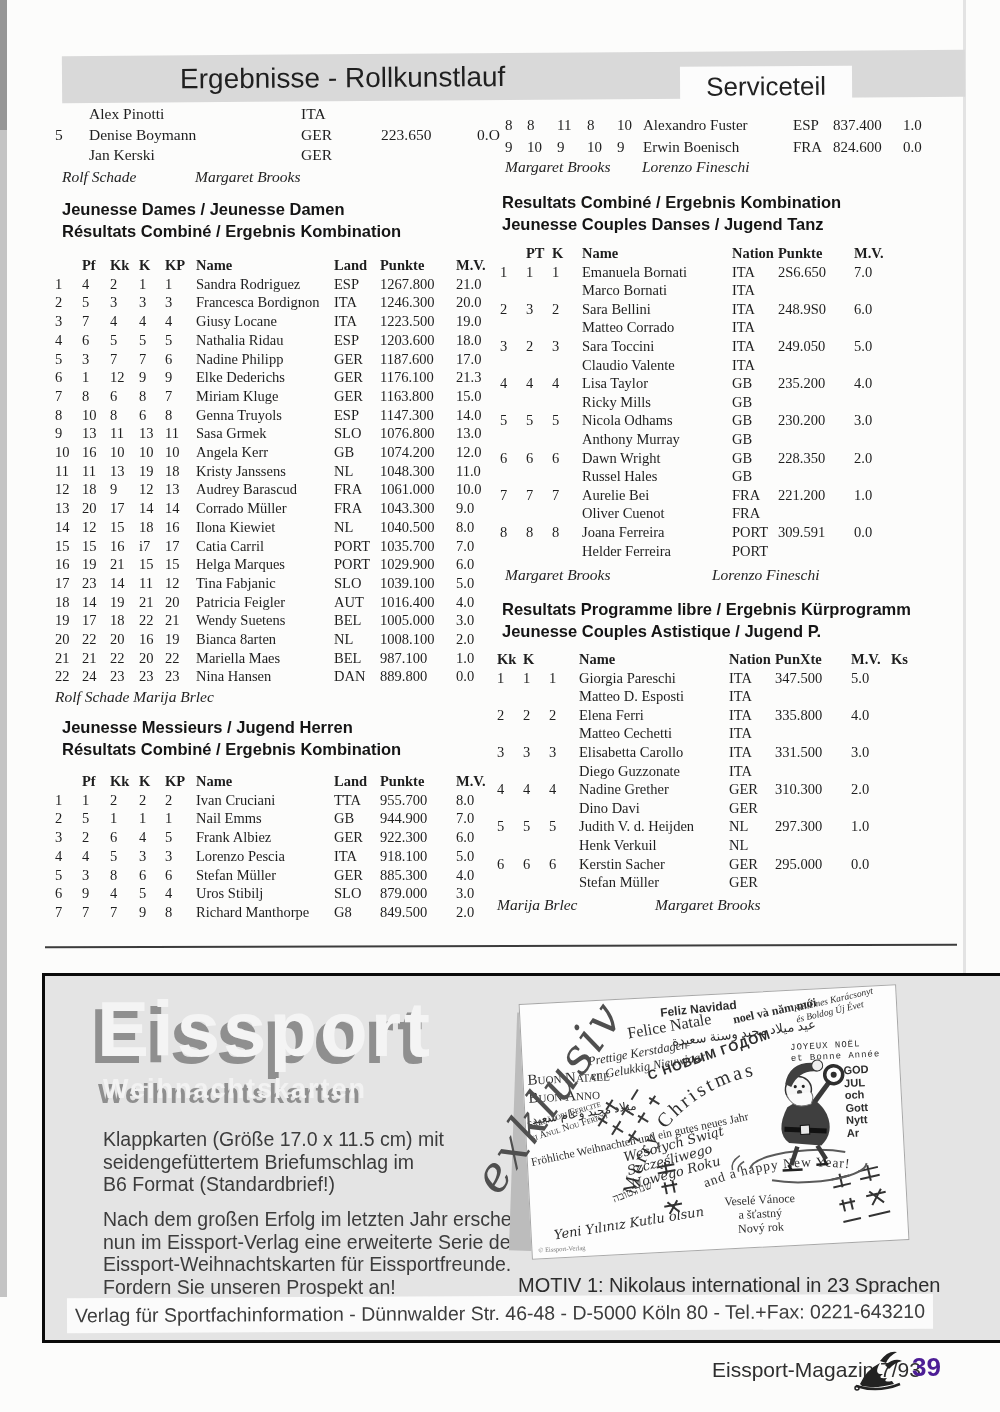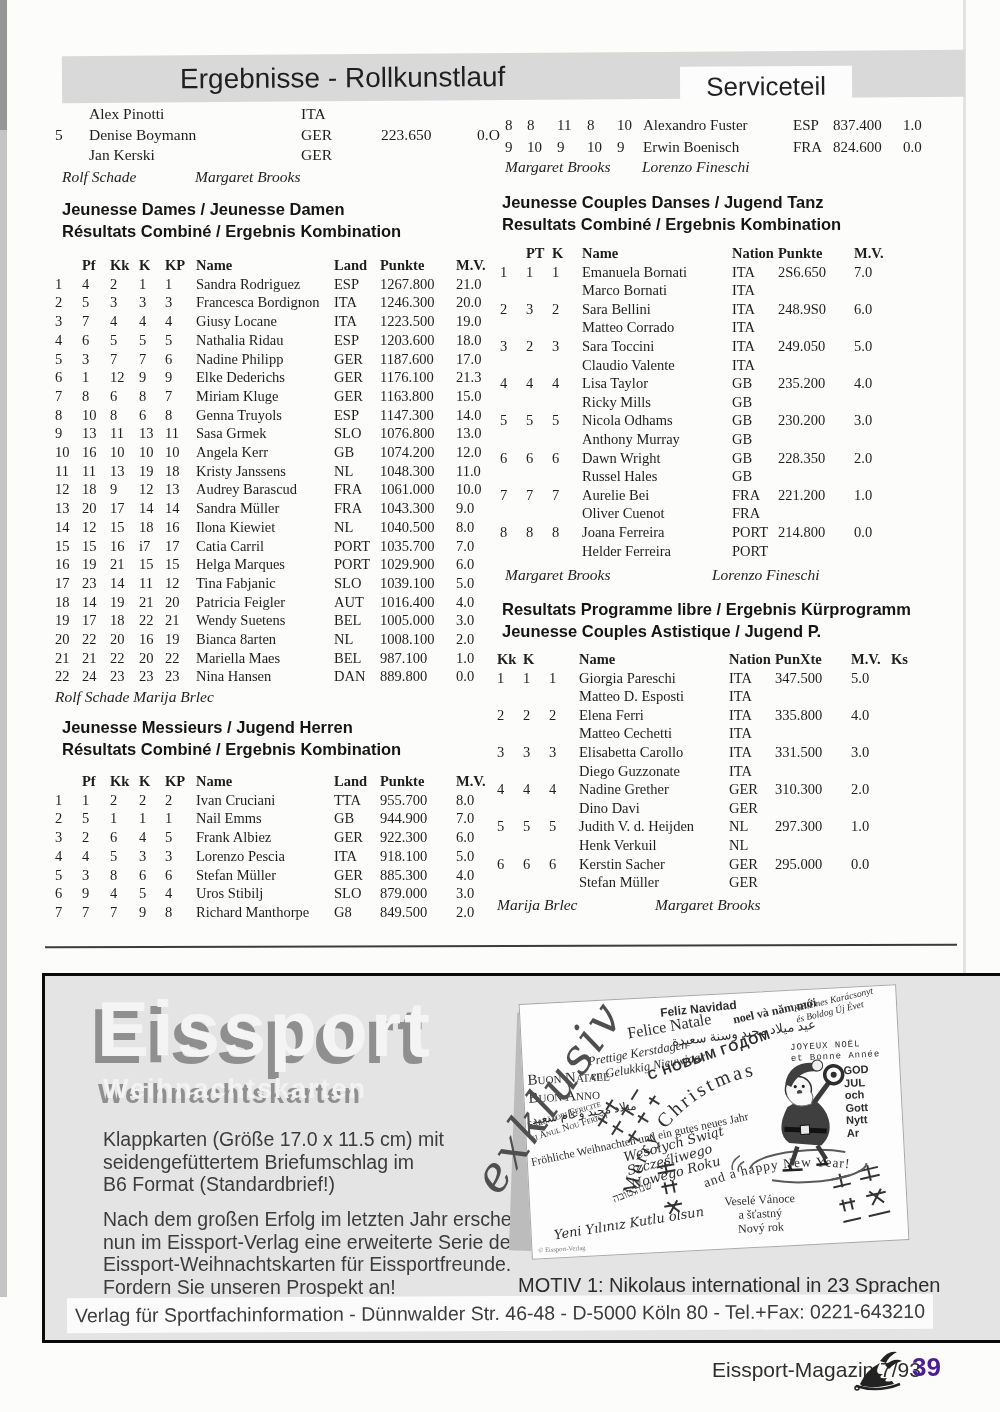--- a/index.html
+++ b/index.html
@@ -314,21 +314,21 @@
         <span>FRA</span>
         <span>1061.000</span>
         <span>10.0</span>
       </div>
       <div class="trow grid-s">
         <span>13</span>
         <span>20</span>
         <span>17</span>
         <span>14</span>
         <span>14</span>
-        <span>Sandra Müller</span>
+        <span>Corrado Müller</span>
         <span>FRA</span>
         <span>1043.300</span>
         <span>9.0</span>
       </div>
       <div class="trow grid-s">
         <span>14</span>
         <span>12</span>
         <span>15</span>
         <span>18</span>
         <span>16</span>
@@ -517,22 +517,22 @@
         <span>9</span>
         <span>8</span>
         <span>Richard Manthorpe</span>
         <span>G8</span>
         <span>849.500</span>
         <span>2.0</span>
       </div>
     </div>
 
   <div class="heading h-danses">
+    <div>Resultats Combiné / Ergebnis Kombination</div>
     <div>Jeunesse Couples Danses / Jugend Tanz</div>
-    <div>Resultats Combiné / Ergebnis Kombination</div>
   </div>
   <div class="tbl-danses" id="tbl-danses">
       <div class="trow grid-c thead">
         <span></span>
         <span>PT</span>
         <span>K</span>
         <span>Name</span>
         <span>Nation</span>
         <span>Punkte</span>
         <span>M.V.</span>
@@ -677,21 +677,21 @@
         <span></span>
         <span></span>
         <span></span>
       </div>
       <div class="trow grid-c">
         <span>8</span>
         <span>8</span>
         <span>8</span>
         <span>Joana Ferreira</span>
         <span>PORT</span>
-        <span>214.800</span>
+        <span>309.591</span>
         <span>0.0</span>
         <span></span>
       </div>
       <div class="trow grid-c">
         <span></span>
         <span></span>
         <span></span>
         <span>Helder Ferreira</span>
         <span>PORT</span>
         <span></span>

